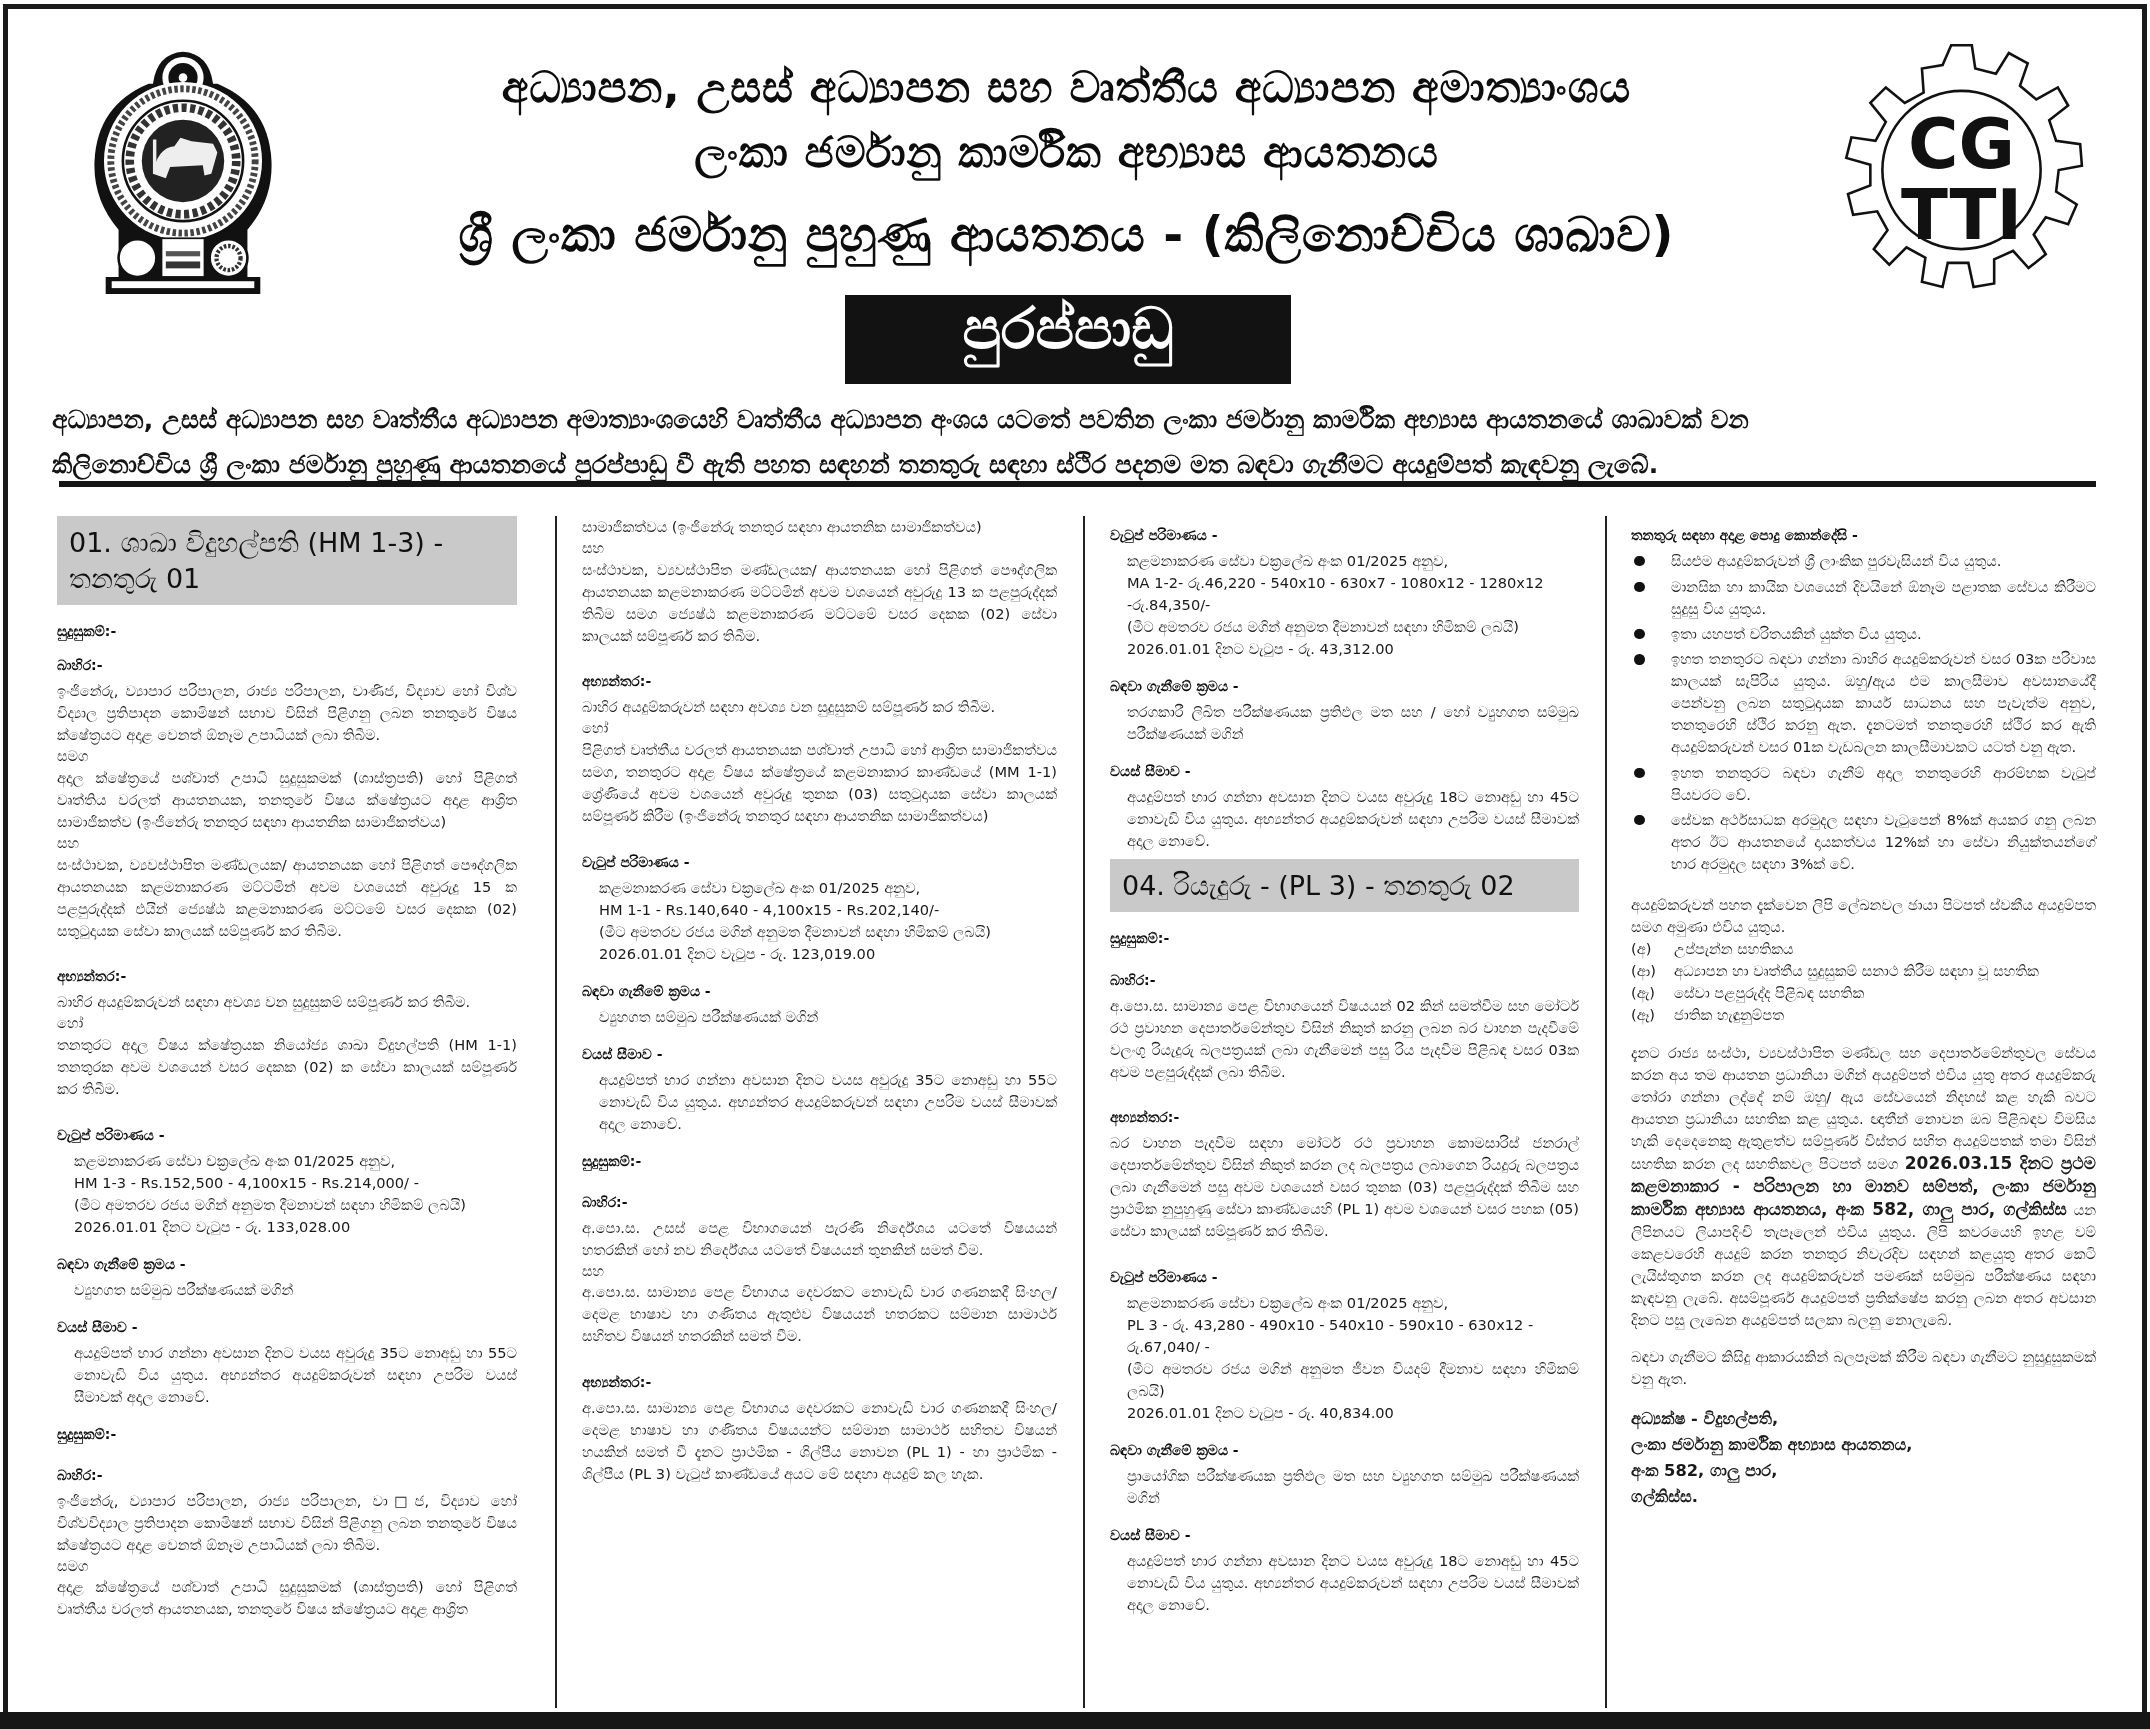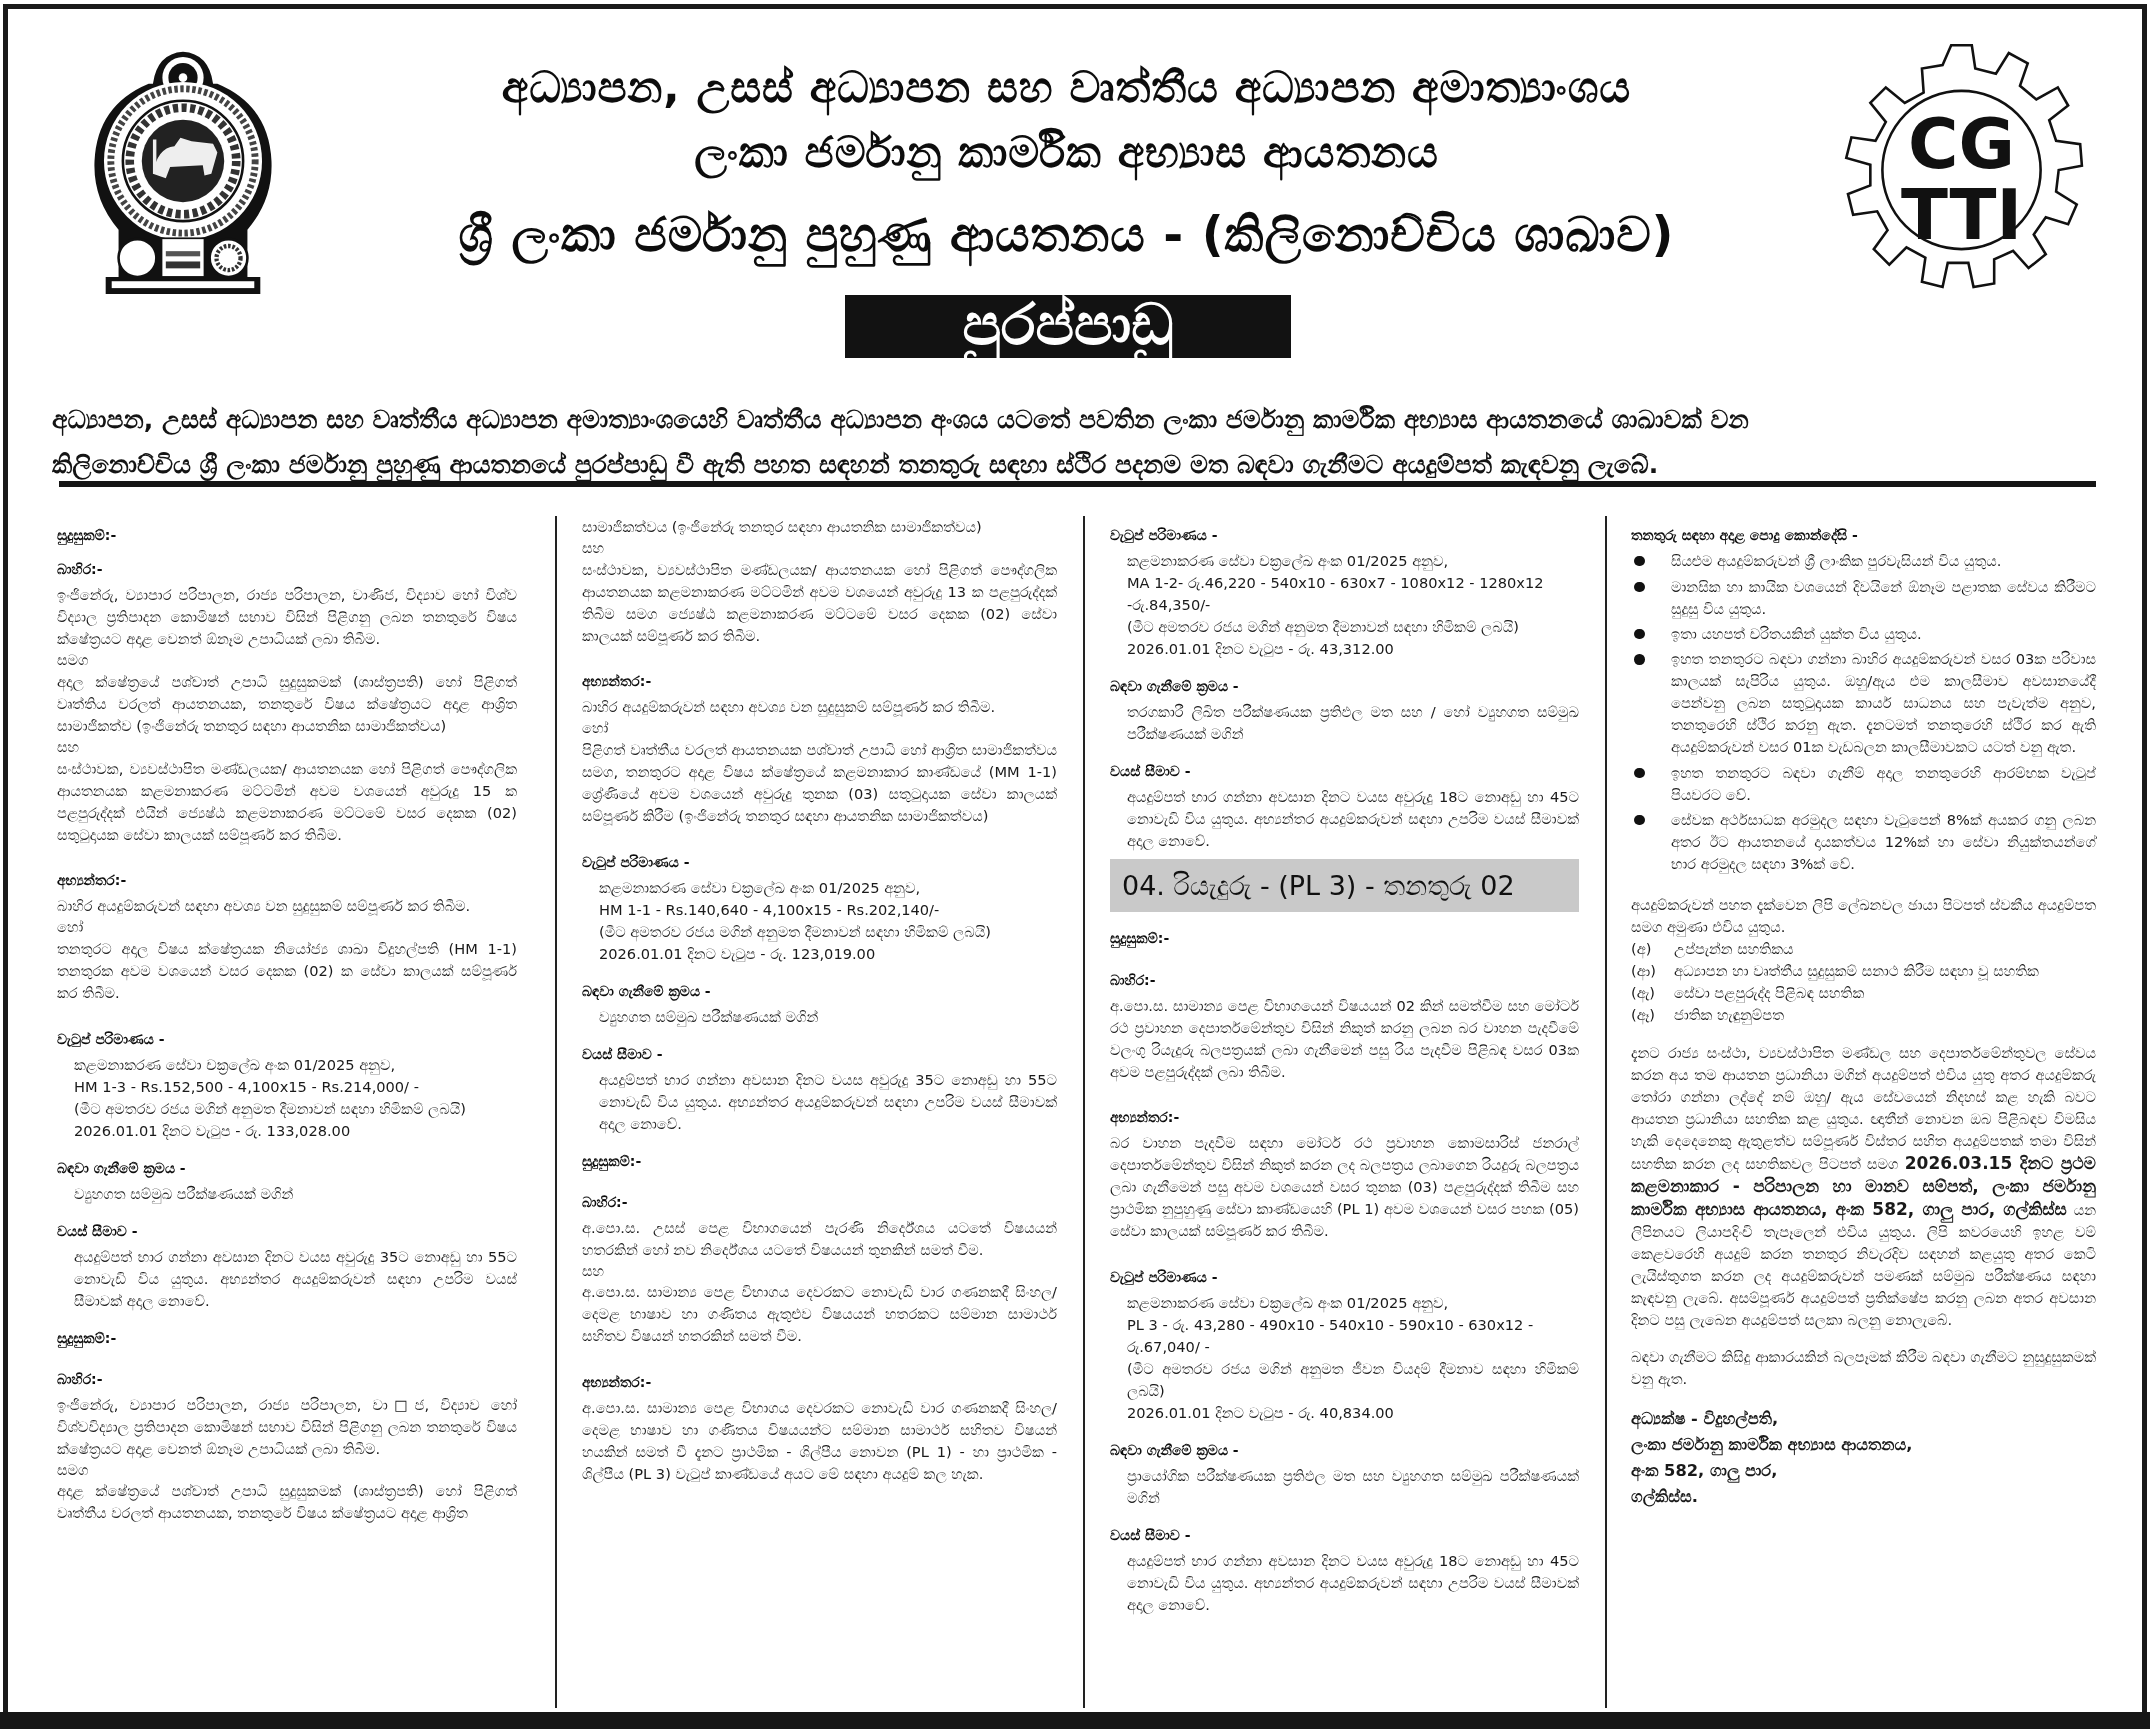--- a/index.html
+++ b/index.html
@@ -21,22 +21,22 @@
 
   .hdr-line {
     position: absolute; left: 344px; width: 1445px; text-align: center;
     font-weight: bold; color: #0d0d0d; letter-spacing: 0.9px; white-space: nowrap;
   }
   .hdr-1 { top: 62px; font-size: 43px; }
   .hdr-2 { top: 127px; font-size: 43px; }
   .hdr-3 { top: 206px; font-size: 48px; }
 
   .notice-box {
-    position: absolute; left: 845px; top: 295px; width: 446px; height: 63px;
-    background: #121212; color: #fff; display: flex; align-items: flex-end; justify-content: center;
+    position: absolute; left: 845px; top: 295px; width: 446px; height: 89px;
+    background: #121212; color: #fff; display: flex; align-items: flex-start; justify-content: center;
     font-size: 57px; font-weight: bold;
   }
 
   .intro {
     position: absolute; left: 52px; top: 397px; width: 2056px; text-align: left;
     font-size: 25px; font-weight: bold; line-height: 45px; color: #141414;
   }
 
   .rule {
     position: absolute; left: 59px; top: 481px; width: 2037px; height: 6px; background: #151515;
@@ -131,20 +131,21 @@
 </div>
 
 <div class="rule"></div>
 
 <div class="divider div-1"></div>
 <div class="divider div-2"></div>
 <div class="divider div-3"></div>
 
 <div class="col col-1">
   <section>
+    <div class="post-title">01. ශාඛා විදුහල්පති (HM 1-3) - තනතුරු 01</div>
     <div class="label">සුදුසුකම්:-</div>
     <div class="label">බාහිර:-</div>
     <div class="para">ඉංජිනේරු, ව්‍යාපාර පරිපාලන, රාජ්‍ය පරිපාලන, වාණිජ, විද්‍යාව හෝ විශ්ව විද්‍යාල ප්‍රතිපාදන කොමිෂන් සභාව විසින් පිළිගනු ලබන තනතුරේ විෂය ක්ෂේත්‍රයට අදාළ වෙනත් ඕනෑම උපාධියක් ලබා තිබීම.</div>
     <div class="joiner">සමග</div>
     <div class="para">අදාල ක්ෂේත්‍රයේ පශ්චාත් උපාධි සුදුසුකමක් (ශාස්ත්‍රපති) හෝ පිළිගත් වෘත්තිය වරලත් ආයතනයක, තනතුරේ විෂය ක්ෂේත්‍රයට අදාළ ආශ්‍රිත සාමාජිකත්ව (ඉංජිනේරු තනතුර සඳහා ආයතනික සාමාජිකත්වය)</div>
     <div class="joiner">සහ</div>
     <div class="para">සංස්ථාවක, ව්‍යවස්ථාපිත මණ්ඩලයක/ ආයතනයක හෝ පිළිගත් පෞද්ගලික ආයතනයක කළමනාකරණ මට්ටමින් අවම වශයෙන් අවුරුදු 15 ක පළපුරුද්දක් එයින් ජ්‍යෙෂ්ඨ කළමනාකරණ මට්ටමේ වසර දෙකක (02) සතුටුදායක සේවා කාලයක් සම්පූර්ණ කර තිබීම.</div>
     <div class="gap"></div>
     <div class="label">අභ්‍යන්තර:-</div>
     <div class="para">බාහිර අයදුම්කරුවන් සඳහා අවශ්‍ය වන සුදුසුකම් සම්පූර්ණ කර තිබීම.</div>

